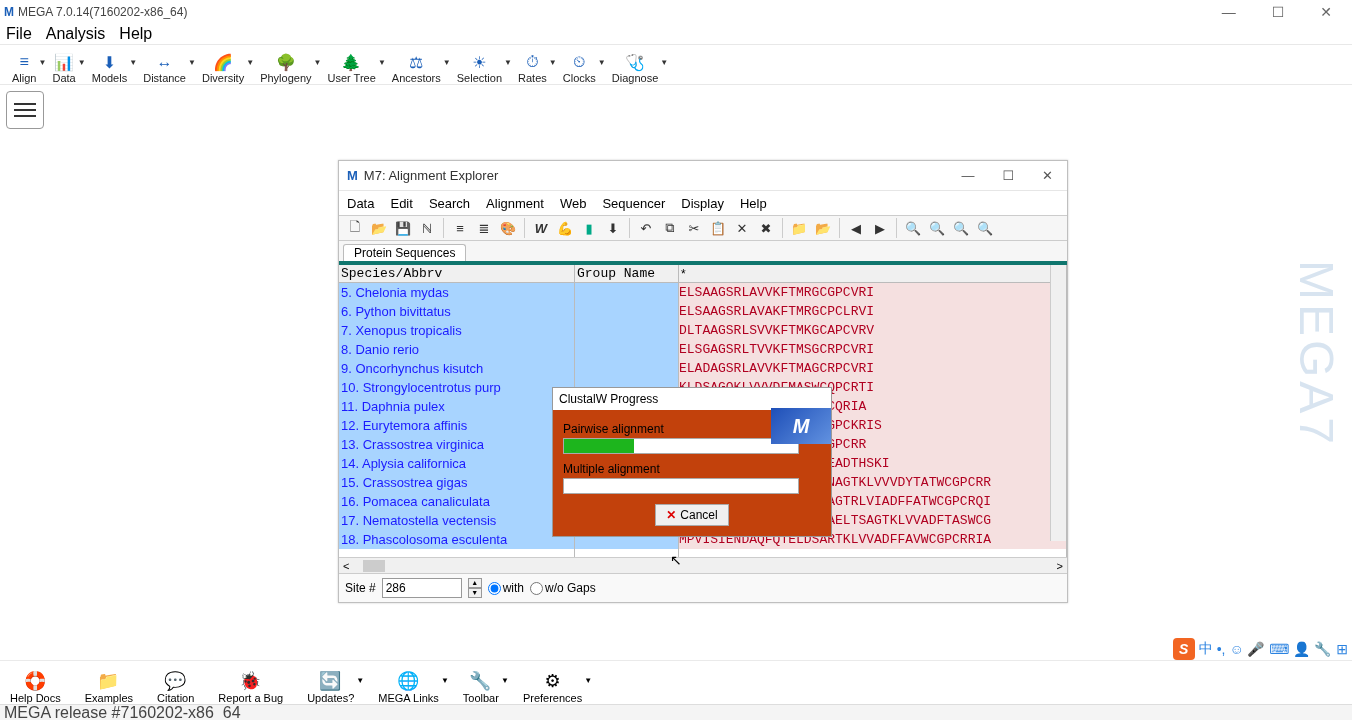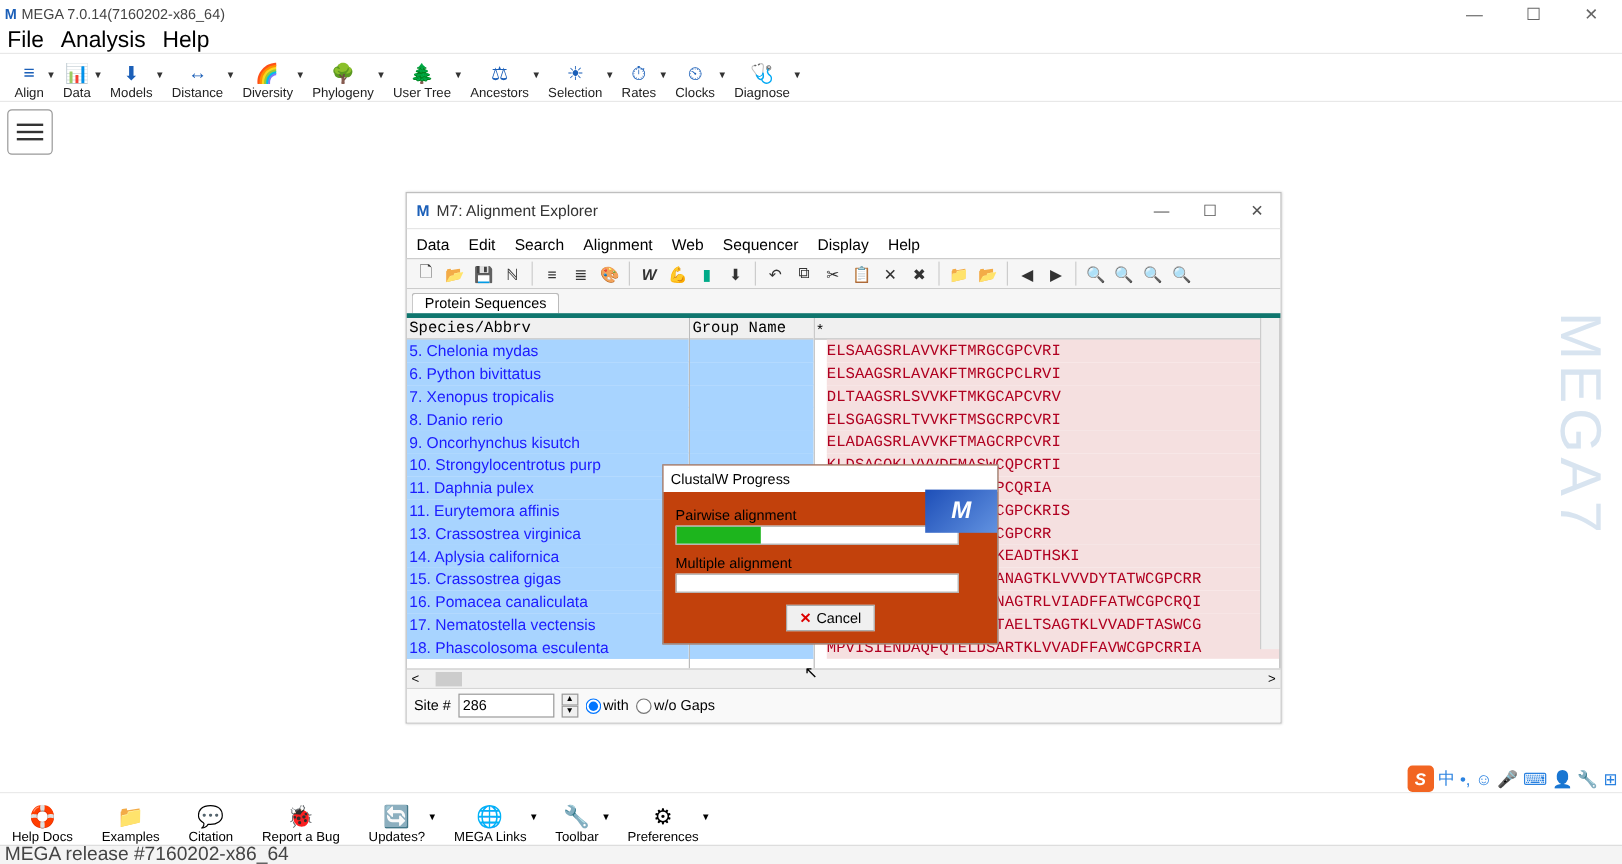--- a/index.html
+++ b/index.html
@@ -5,21 +5,21 @@
 * { margin: 0; padding: 0; box-sizing: border-box; font-family: "Segoe UI", Tahoma, sans-serif; }
 body { background: #fff; width: 1352px; height: 720px; overflow: hidden; position: relative; }
 
 
 .titlebar { height: 23px; display: flex; align-items: center; padding: 0 4px; font-size: 12px; color: #444; }
 .titlebar .logo { color: #1b5fb8; font-weight: bold; margin-right: 4px; }
 .titlebar .wincontrols { margin-left: auto; display: flex; gap: 20px; padding-right: 8px; color: #666; font-size: 14px; }
 .titlebar .wincontrols span { cursor: pointer; padding: 0 8px; }
 
 
-.menubar { height: 22px; display: flex; align-items: center; padding: 0 6px; font-size: 19px; gap: 14px; border-bottom: 1px solid #e8e8e8; }
+.menubar { height: 22px; display: flex; align-items: center; padding: 0 6px; font-size: 16px; gap: 14px; border-bottom: 1px solid #e8e8e8; }
 .menubar span { cursor: pointer; }
 
 
 .maintoolbar { height: 40px; display: flex; align-items: flex-end; padding: 2px 6px 0 6px; border-bottom: 1px solid #e8e8e8; gap: 4px; }
 .tbtn { display: flex; flex-direction: column; align-items: center; font-size: 11px; color: #222; padding: 0 6px; cursor: pointer; position: relative; }
 .tbtn .ic { height: 20px; display: flex; align-items: center; justify-content: center; font-size: 16px; color: #1b5fb8; }
 .tbtn .dd { position: absolute; right: -4px; top: 6px; font-size: 8px; color: #333; }
 .tbtn span.lbl { margin-top: 0; }
 
 
@@ -44,21 +44,21 @@
 .ae-tab { border: 1px solid #bbb; border-bottom: none; background: #fff; padding: 1px 10px; font-size: 12px; border-radius: 3px 3px 0 0; }
 
 .ae-grid { display: flex; border-top: 4px solid #0f766e; height: 296px; position: relative; }
 .ae-col { border-right: 1px solid #bbb; overflow: hidden; }
 .ae-col.sp { width: 236px; }
 .ae-col.gp { width: 104px; }
 .ae-col.seq { flex: 1; position: relative; }
 .ae-hdr { height: 18px; border-bottom: 1px solid #bbb; font-family: "Courier New", monospace; font-size: 13px; background: #f0f0f0; padding-left: 2px; display: flex; align-items: center; }
 .ae-rows { font-family: "Courier New", monospace; font-size: 13px; }
 .ae-row { height: 19px; line-height: 19px; padding-left: 2px; white-space: nowrap; color: #1b1bff; background: #a8d4ff; border-bottom: 1px solid #a8d4ff; }
-.ae-seqrow { height: 19px; line-height: 19px; white-space: nowrap; font-family: "Courier New", monospace; font-size: 13px; letter-spacing: 0; color: #b00020; background: #f5e0e0; overflow: hidden; margin-left: 10px; }
+.ae-seqrow { height: 19px; line-height: 19px; white-space: nowrap; font-family: "Courier New", monospace; font-size: 13px; letter-spacing: 0; color: #b00020; background: #f5e0e0; overflow: hidden; }
 .ae-seqhdr { height: 18px; border-bottom: 1px solid #bbb; background: #f0f0f0; font-family: monospace; font-size: 12px; padding-left: 2px; display:flex; align-items:center; }
 .ae-seqhdr span { margin-right: 6px; }
 .ae-vscroll { position: absolute; right: 0; top: 0; bottom: 16px; width: 16px; background: #f0f0f0; border-left: 1px solid #ccc; }
 .ae-hscroll { height: 16px; background: #f0f0f0; border-top: 1px solid #ccc; display: flex; align-items: center; padding: 0 2px; font-size: 11px; position: relative; }
 .ae-hscroll .thumb { width: 22px; height: 12px; background: #ccc; margin-left: 12px; }
 .ae-hscroll .arrow { cursor: pointer; padding: 0 2px; }
 
 .ae-status { height: 28px; border-top: 1px solid #ccc; display: flex; align-items: center; padding: 14px 6px; font-size: 12px; gap: 6px; background: #f9f9f9; }
 .ae-status input[type=text] { width: 80px; height: 20px; font-size: 12px; padding: 0 3px; border: 1px solid #999; }
 .spinbtns { display: flex; flex-direction: column; }
@@ -242,21 +242,21 @@
     <div class="ae-col sp">
       <div class="ae-hdr">Species/Abbrv</div>
       <div class="ae-rows" id="species-rows">
           <div class="ae-row">5. Chelonia mydas</div>
           <div class="ae-row">6. Python bivittatus</div>
           <div class="ae-row">7. Xenopus tropicalis</div>
           <div class="ae-row">8. Danio rerio</div>
           <div class="ae-row">9. Oncorhynchus kisutch</div>
           <div class="ae-row">10. Strongylocentrotus purp</div>
           <div class="ae-row">11. Daphnia pulex</div>
-          <div class="ae-row">11. Eurytemora affinis</div>
+          <div class="ae-row">12. Eurytemora affinis</div>
           <div class="ae-row">13. Crassostrea virginica</div>
           <div class="ae-row">14. Aplysia californica</div>
           <div class="ae-row">15. Crassostrea gigas</div>
           <div class="ae-row">16. Pomacea canaliculata</div>
           <div class="ae-row">17. Nematostella vectensis</div>
           <div class="ae-row">18. Phascolosoma esculenta</div>
         </div>
     </div>
     <div class="ae-col gp">
       <div class="ae-hdr">Group Name</div>

